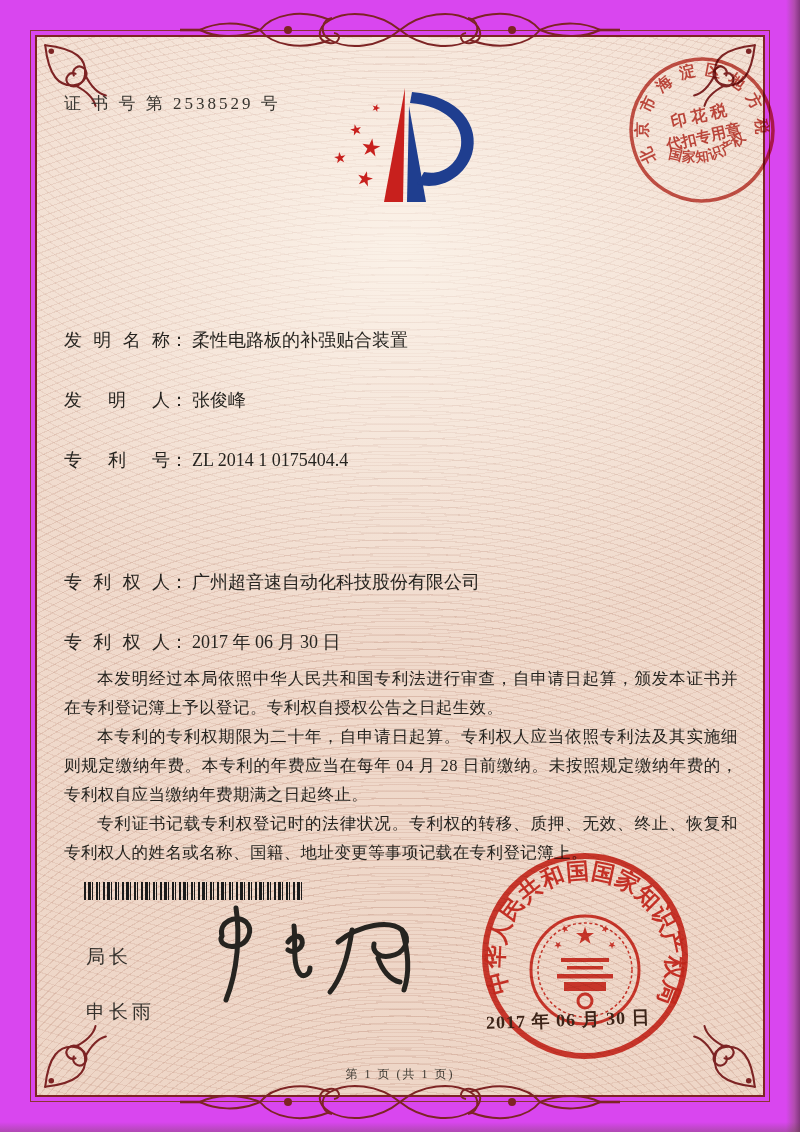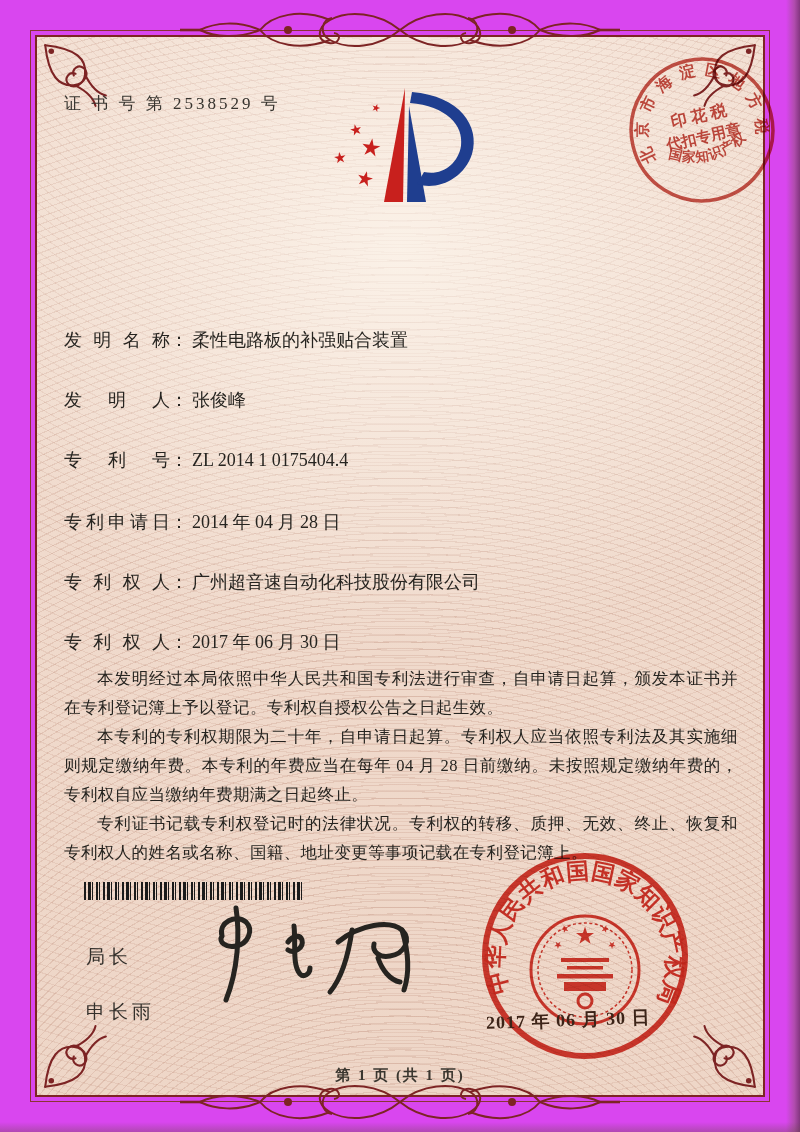--- a/index.html
+++ b/index.html
@@ -56,21 +56,21 @@
     background:repeating-linear-gradient(90deg,#1b1b1b 0 2px,rgba(0,0,0,0) 2px 4px,#1b1b1b 4px 7px,rgba(0,0,0,0) 7px 8px,#1b1b1b 8px 9px,rgba(0,0,0,0) 9px 12px,#1b1b1b 12px 14px,rgba(0,0,0,0) 14px 15px,#1b1b1b 15px 16px,rgba(0,0,0,0) 16px 19px);}
 
   .signer-title{position:absolute;left:86px;top:944px;font-size:19px;letter-spacing:4px;color:#33302b;}
   .signer-name{position:absolute;left:86px;top:999px;font-size:19px;letter-spacing:4px;color:#33302b;}
   .signature{position:absolute;left:192px;top:898px;}
 
   .authority-seal{position:absolute;left:477px;top:848px;mix-blend-mode:multiply;opacity:.95;}
   .seal-date{position:absolute;left:486px;top:1008px;font-size:18px;font-weight:bold;color:#3c2418;
     letter-spacing:1px;transform:rotate(-2deg);white-space:nowrap;}
 
-  .footer{position:absolute;left:0;right:0;top:1066px;text-align:center;font-size:15px;letter-spacing:2px;color:#3a362f;font-weight:bold;}
+  .footer{position:absolute;left:0;right:0;top:1066px;text-align:center;font-size:12px;letter-spacing:2px;color:#3a362f;}
 </style>
 </head>
 <body>
 
 <div class="page">
 
   <div class="inner-bg"></div>
   <div class="frame-outer"></div>
   <div class="frame-inner"></div>
 
@@ -149,23 +149,20 @@
 
 
   <div class="field-row row0">
     <span class="field-label">发明名称</span><span class="field-colon">：</span><span class="field-value">柔性电路板的补强贴合装置</span>
   </div>
   <div class="field-row row1">
     <span class="field-label">发明人</span><span class="field-colon">：</span><span class="field-value">张俊峰</span>
   </div>
   <div class="field-row row2">
     <span class="field-label">专利号</span><span class="field-colon">：</span><span class="field-value">ZL 2014 1 0175404.4</span>
-  </div>
-  <div class="field-row row3">
-    <span class="field-label">专利申请日</span><span class="field-colon">：</span><span class="field-value">2014 年 04 月 28 日</span>
   </div>
   <div class="field-row row4">
     <span class="field-label">专利权人</span><span class="field-colon">：</span><span class="field-value">广州超音速自动化科技股份有限公司</span>
   </div>
   <div class="field-row row5">
     <span class="field-label">专利权人</span><span class="field-colon">：</span><span class="field-value">2017 年 06 月 30 日</span>
   </div>
 
   <div class="paragraphs">
     <p>本发明经过本局依照中华人民共和国专利法进行审查，自申请日起算，颁发本证书并在专利登记簿上予以登记。专利权自授权公告之日起生效。</p>

